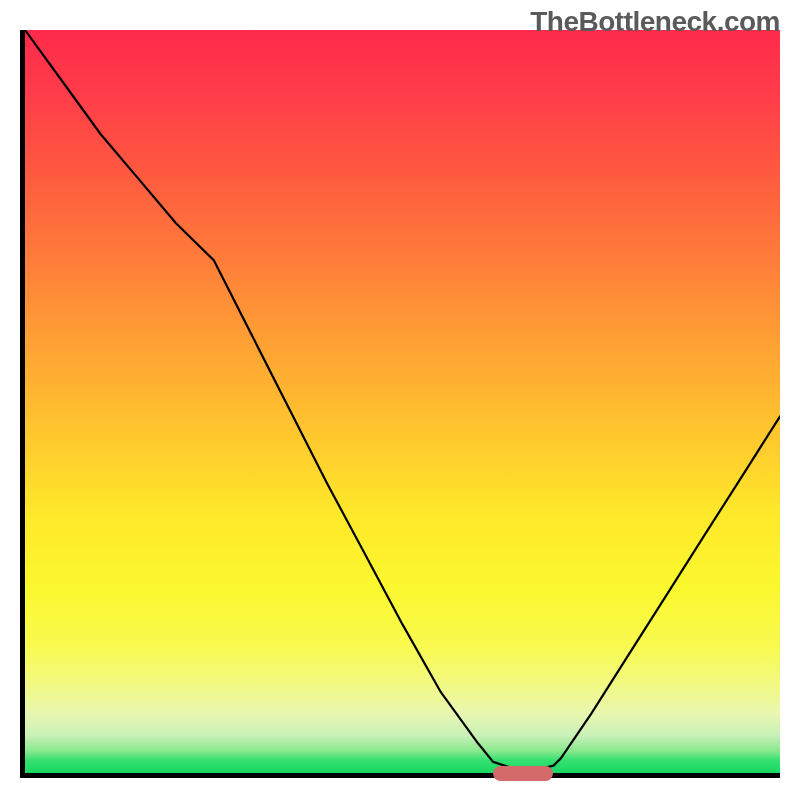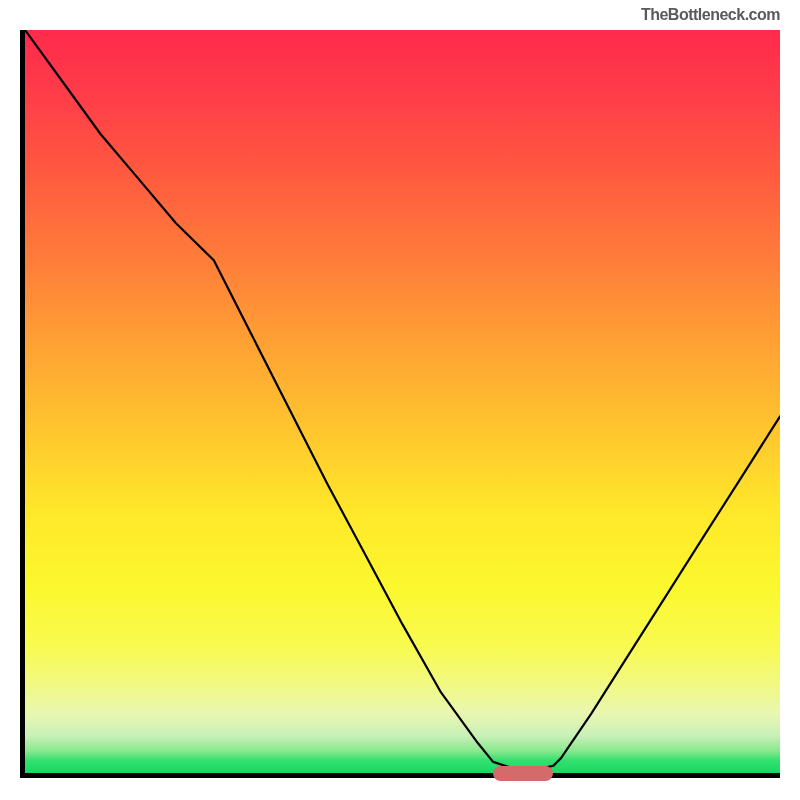--- a/index.html
+++ b/index.html
@@ -14,21 +14,21 @@
     position: absolute;
     top: 0;
     left: 0;
     width: 800px;
     height: 800px;
   }
   .watermark {
     position: absolute;
     top: 6px;
     right: 20px;
-    font-size: 16px;
+    font-size: 28px;
     font-weight: bold;
     color: #5a5a5a;
     z-index: 10;
     letter-spacing: -0.5px;
   }
   .plot-area {
     position: absolute;
     top: 30px;
     left: 20px;
     width: 760px;

